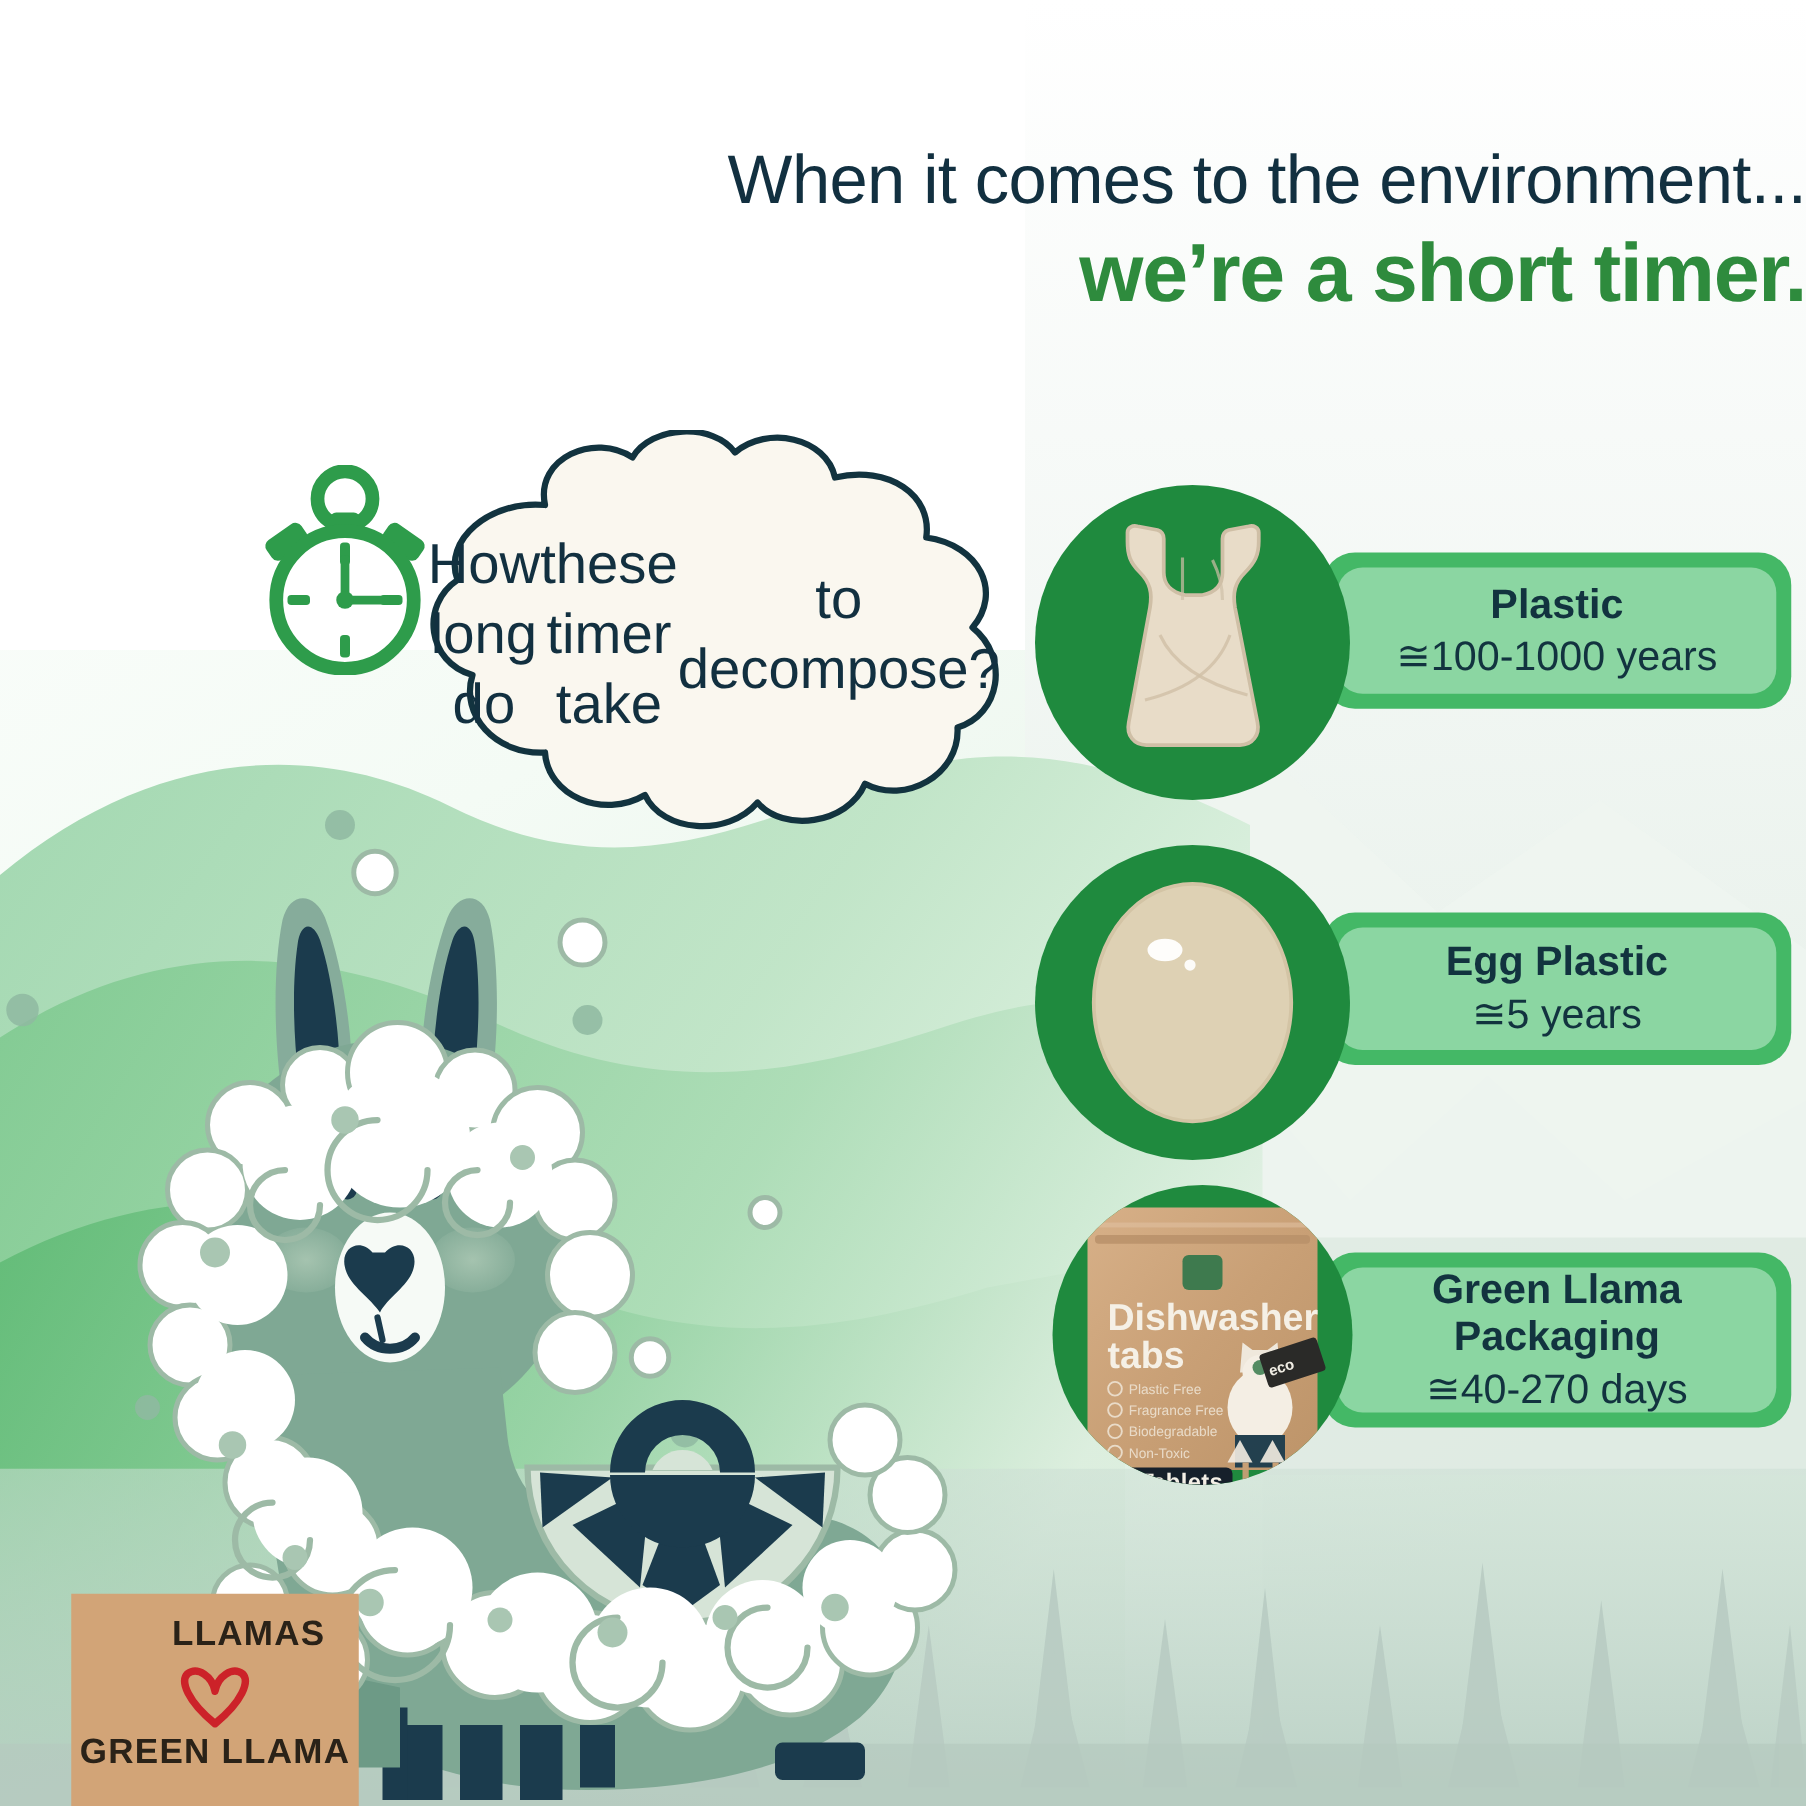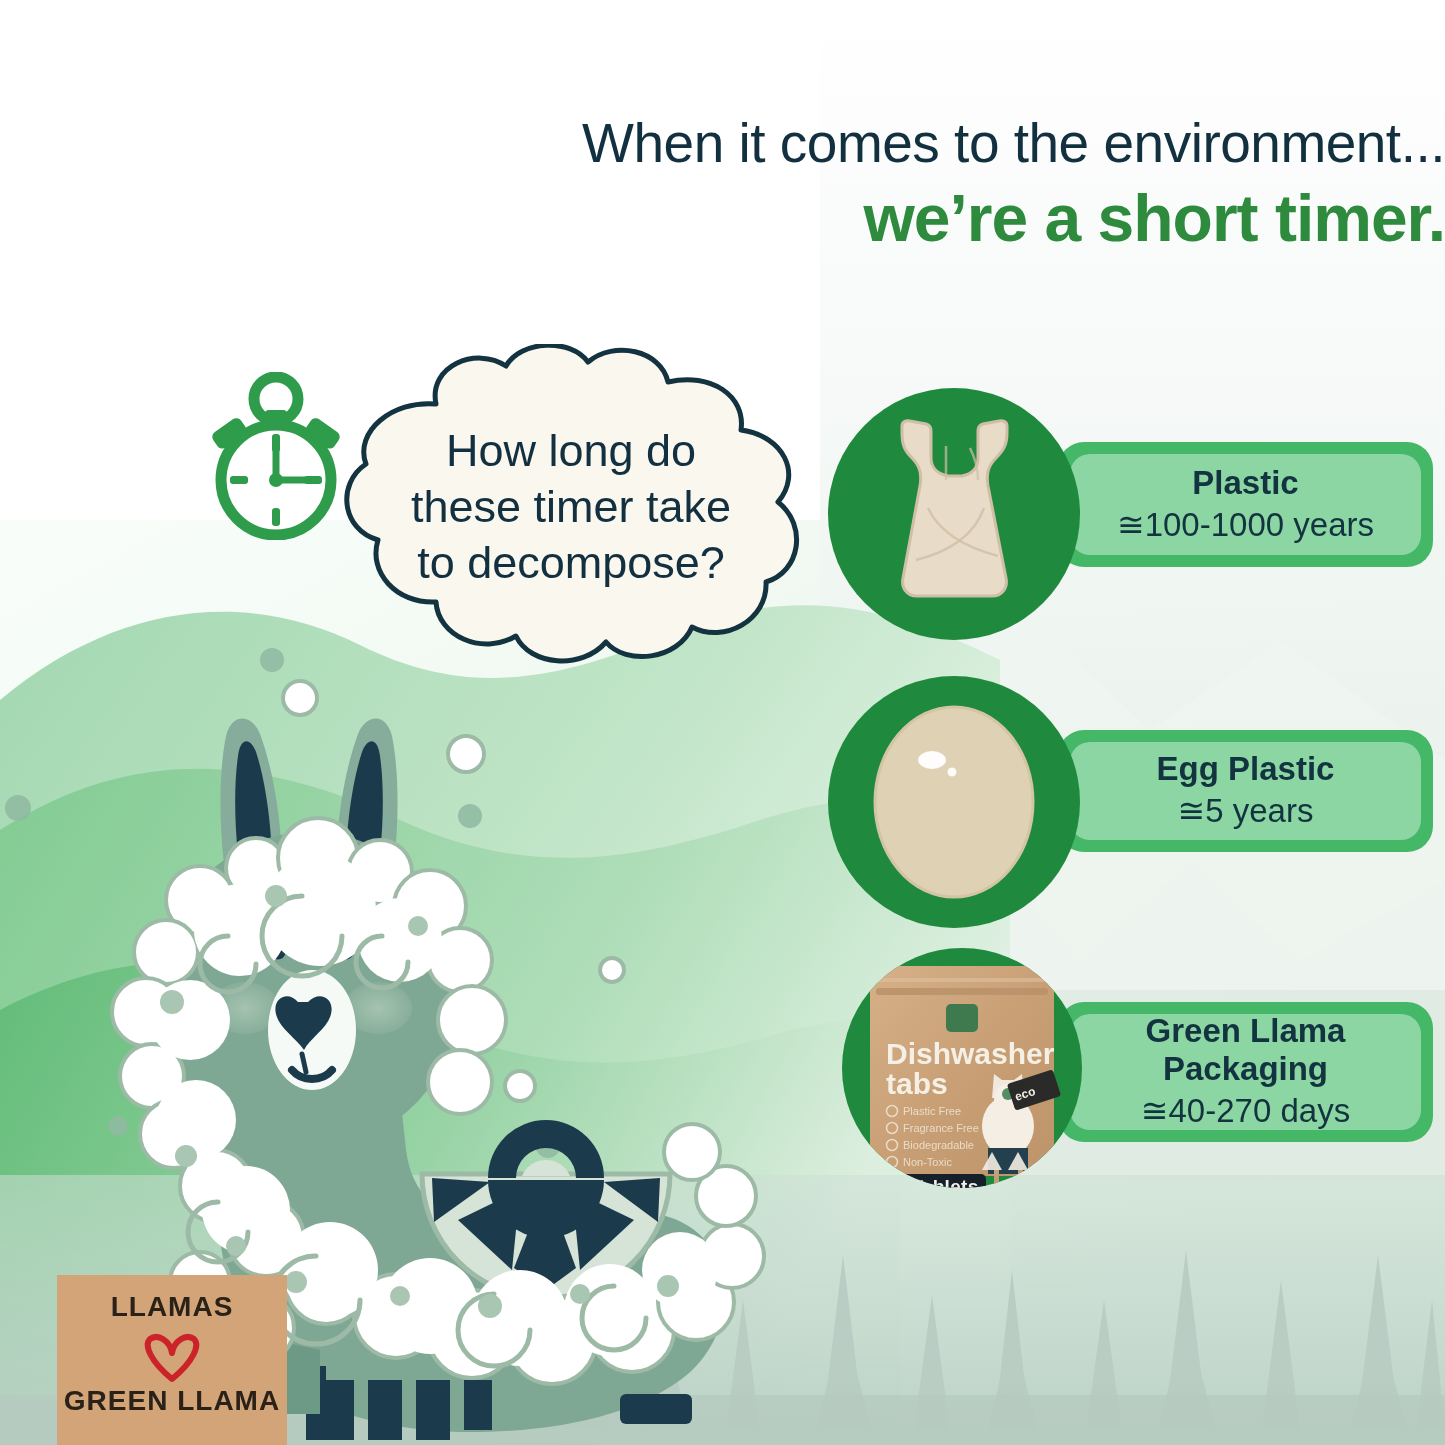--- a/index.html
+++ b/index.html
@@ -29,21 +29,21 @@
   }
   #headline .line2{
     font-size:66px;line-height:76px;color:#2E8B3D;font-weight:bold;
     letter-spacing:-1px;margin-top:6px;white-space:nowrap;
   }
 
   
   #bubble-wrap{position:absolute;left:316px;top:344px;width:510px;height:330px;z-index:45;}
   #bubble-text{
     position:absolute;left:60px;top:48px;width:390px;height:230px;
-    display:flex;flex-direction:column;justify-content:center;align-items:center;
+    display:flex;justify-content:center;align-items:center;
     font-size:45px;line-height:56px;color:#123040;text-align:center;
   }
 
   
   #stopwatch{position:absolute;left:196px;top:372px;width:160px;height:168px;z-index:46;}
 
   
   .item-row{position:absolute;z-index:30;}
   .item-circle{
     position:absolute;border-radius:50%;
@@ -73,21 +73,21 @@
     font-size:33px;font-weight:400;color:#12333F;line-height:42px;margin-top:2px;
   }
 
   
   #sign{
     position:absolute;left:57px;top:1275px;width:230px;height:170px;
     background:#D2A477;z-index:55;overflow:hidden;
   }
   #sign .sign-l1{
     position:absolute;top:16px;left:0;width:100%;text-align:center;
-    font-size:28px;font-weight:bold;color:#2A2218;letter-spacing:1px;
+    font-size:28px;font-weight:bold;color:#2A2218;letter-spacing:1px;padding-left:27px;
   }
   #sign .sign-l3{
     position:absolute;top:110px;left:0;width:100%;text-align:center;
     font-size:28px;font-weight:bold;color:#2A2218;letter-spacing:1px;
   }
   #sign .heart{position:absolute;left:50%;top:56px;transform:translateX(-50%);}
 
   
   .pkg-txt{position:absolute;color:#f4f1ea;font-weight:bold;z-index:38;}
 </style>

